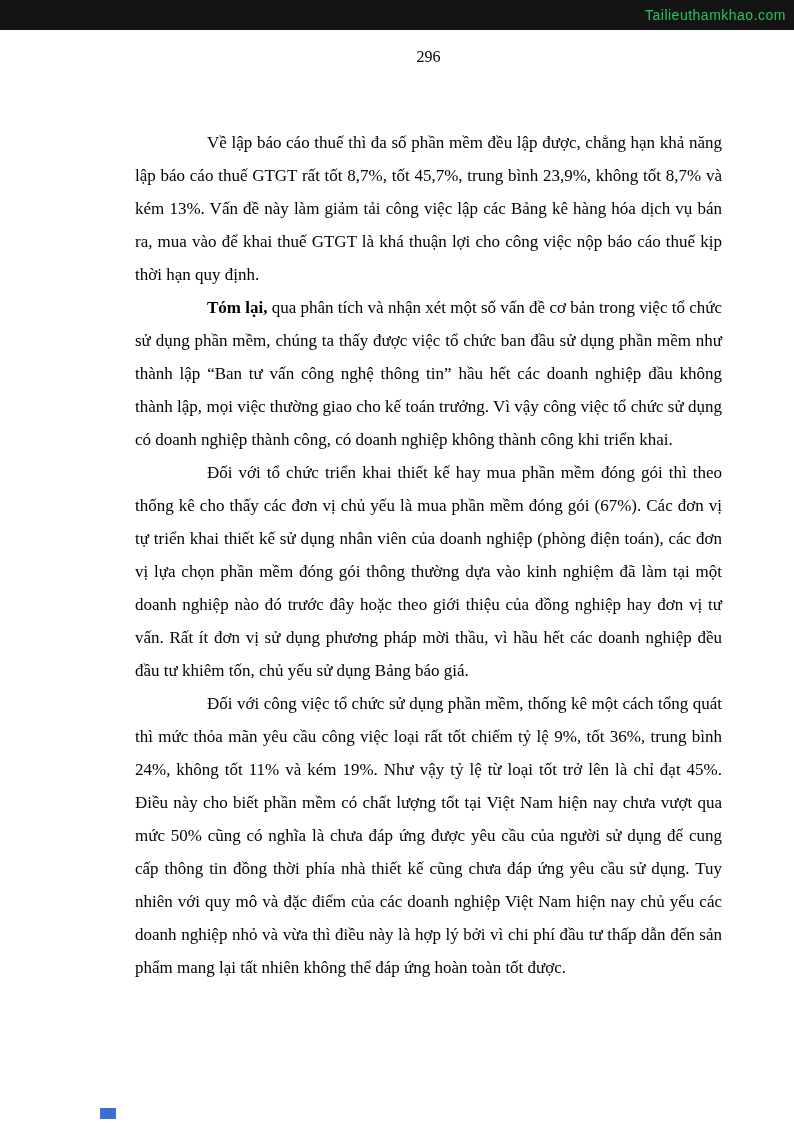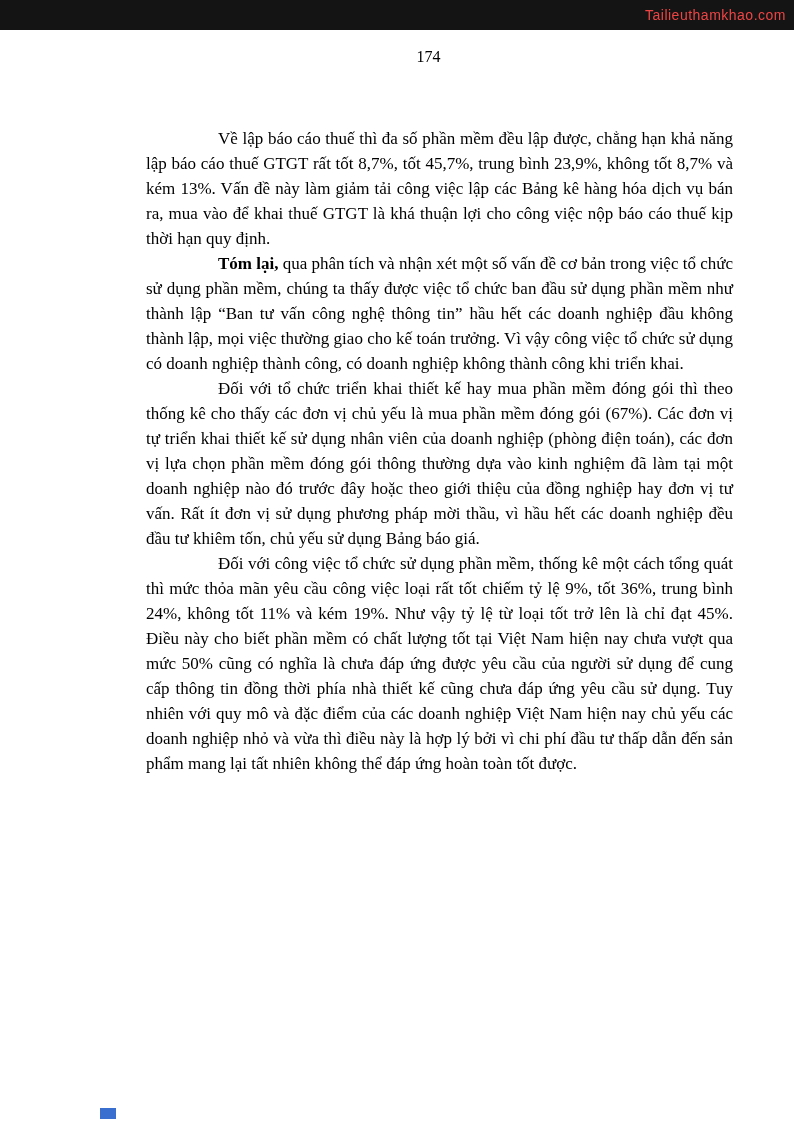--- a/index.html
+++ b/index.html
@@ -23,42 +23,42 @@
     width: 794px;
     height: 30px;
     background: #141414;
     box-sizing: border-box;
     display: flex;
     align-items: center;
     justify-content: flex-end;
     padding-right: 8px;
   }
   .watermark {
-    color: #ef4444;
+    color: #22c55e;
     font-family: "Liberation Sans", sans-serif;
     font-size: 14px;
     letter-spacing: 0.5px;
   }
   .page-number {
     position: absolute;
     top: 47px;
     left: 135px;
     width: 587px;
     text-align: center;
     font-size: 16px;
     line-height: 20px;
   }
   .body-text {
     position: absolute;
     top: 126px;
-    left: 146px;
+    left: 135px;
     width: 587px;
     text-align: justify;
     font-size: 17px;
-    line-height: 25px;
+    line-height: 33px;
   }
   p.para {
     margin: 0;
     text-indent: 72px;
   }
   .bold-italic {
     font-weight: bold;
   }
   .bottom-artifact {
     position: absolute;
@@ -70,21 +70,21 @@
   }
 </style>
 </head>
 <body>
 
 <div class="page">
   <div class="banner">
     <span class="watermark">Tailieuthamkhao.com</span>
   </div>
 
-  <div class="page-number">174</div>
+  <div class="page-number">296</div>
 
   <div class="body-text">
       <p class="para"><span class="">Về lập báo cáo thuế thì đa số phần mềm đều lập được, chẳng hạn khả năng lập báo cáo thuế GTGT rất tốt 8,7%, tốt 45,7%, trung bình 23,9%, không tốt 8,7% và kém 13%. Vấn đề này làm giảm tải công việc lập các Bảng kê hàng hóa dịch vụ bán ra,  mua vào để khai thuế GTGT là khá thuận lợi cho công việc nộp báo cáo thuế kịp thời hạn quy định.</span></p>
       <p class="para"><span class="bold-italic">Tóm lại,</span><span class=""> qua phân tích và nhận xét một số vấn đề cơ bản trong việc tổ chức sử dụng phần mềm, chúng ta thấy được việc tổ chức ban đầu sử dụng phần mềm  như  thành lập “Ban tư vấn công nghệ thông tin” hầu hết các doanh nghiệp đầu không thành lập, mọi việc thường giao cho kế toán trưởng. Vì vậy công việc tổ chức sử dụng có doanh nghiệp thành công, có doanh nghiệp không thành công khi triển khai.</span></p>
       <p class="para"><span class="">Đối với tổ chức triển khai thiết kế hay mua phần mềm đóng gói thì theo thống kê cho thấy các đơn vị chủ yếu là mua phần mềm đóng gói  (67%). Các đơn vị tự triển khai thiết kế sử dụng nhân viên của doanh nghiệp (phòng điện toán), các đơn vị lựa chọn phần mềm đóng gói thông thường dựa vào kinh nghiệm đã làm tại một doanh nghiệp nào đó trước đây hoặc theo giới thiệu của đồng nghiệp hay đơn vị tư vấn. Rất ít đơn vị sử dụng phương pháp mời thầu, vì hầu hết các doanh nghiệp đều đầu tư khiêm tốn, chủ yếu sử dụng Bảng báo giá.</span></p>
       <p class="para"><span class="">Đối với công việc tổ chức sử dụng phần mềm, thống kê một cách tổng quát thì mức thỏa mãn yêu cầu công việc loại rất tốt chiếm tỷ lệ 9%, tốt 36%, trung bình 24%, không tốt 11% và kém 19%. Như vậy tỷ lệ từ loại tốt trở lên là chỉ đạt 45%. Điều này cho biết phần mềm có chất lượng tốt tại Việt Nam hiện nay chưa vượt qua mức 50% cũng có nghĩa là chưa đáp ứng được yêu cầu của người sử dụng để cung cấp thông tin đồng thời phía nhà thiết kế cũng chưa đáp ứng yêu cầu sử dụng. Tuy nhiên với quy mô và đặc điểm của các doanh nghiệp Việt Nam hiện nay chủ yếu các doanh nghiệp nhỏ và vừa thì điều này là hợp lý bởi vì chi phí đầu tư thấp dẫn đến sản phẩm mang lại tất nhiên không thể đáp ứng hoàn toàn tốt được.</span></p>
     </div>
 
   <div class="bottom-artifact"></div>
 </div>

